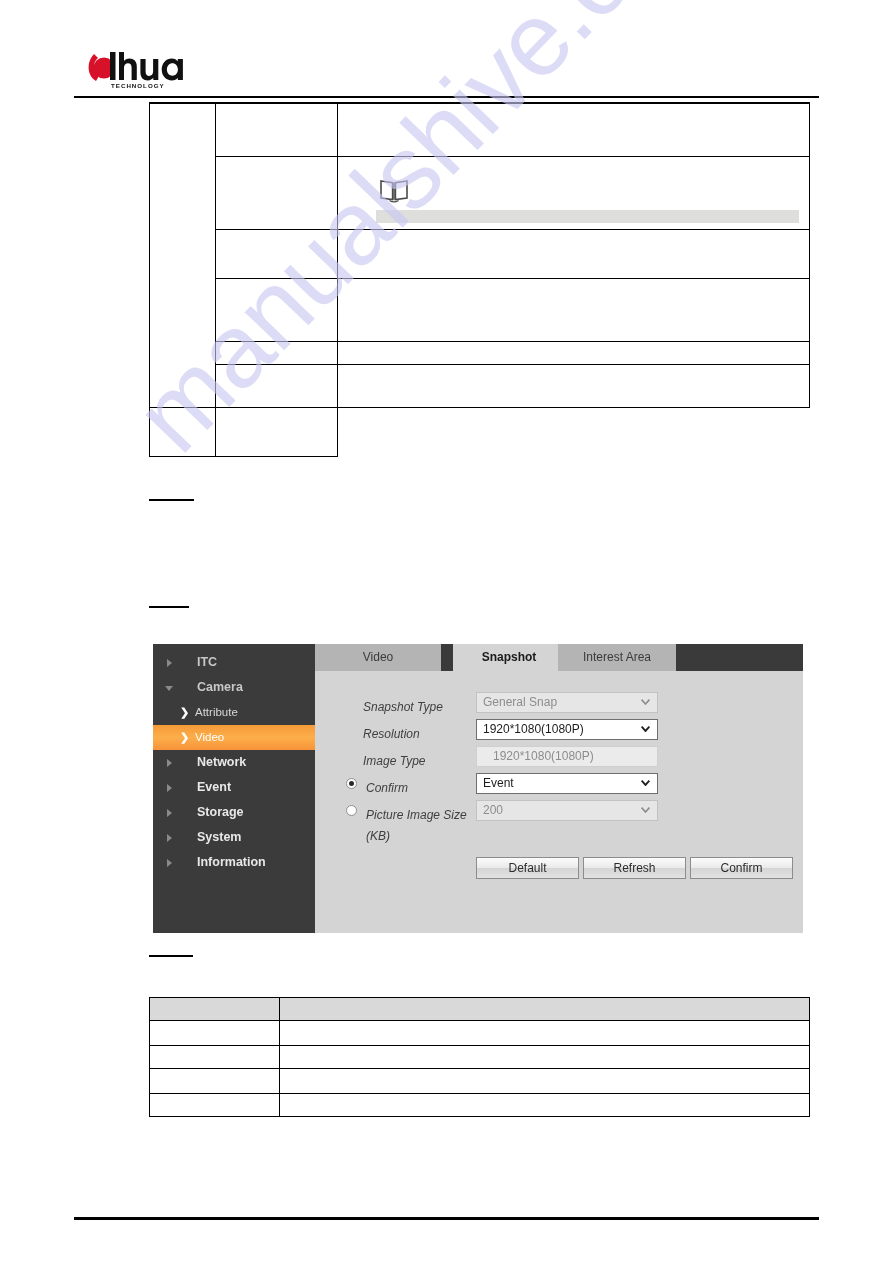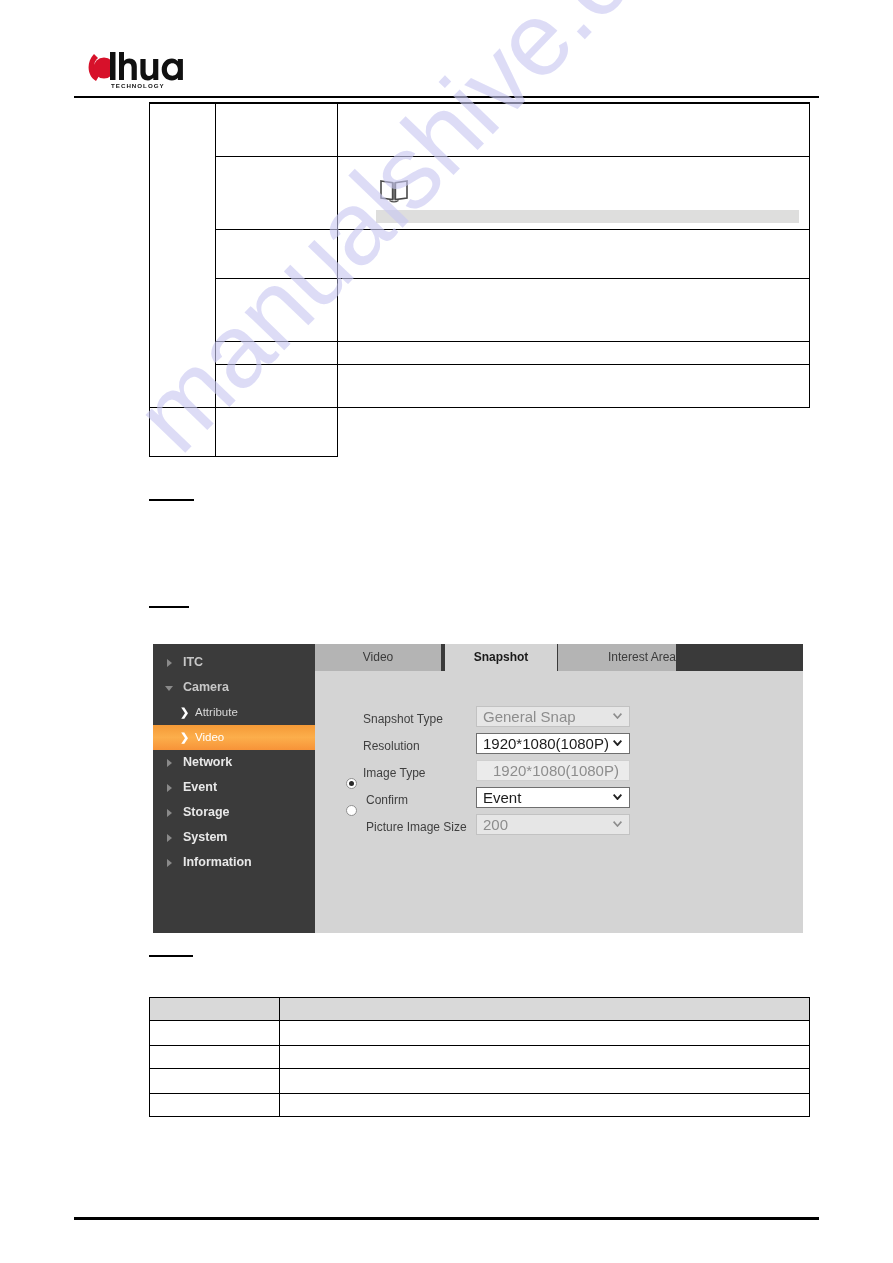--- a/index.html
+++ b/index.html
@@ -140,21 +140,21 @@
     width: 162px;
     height: 289px;
     background: #3b3b3b;
     padding-top: 6px;
     box-sizing: border-box;
   }
   .nav-item {
     position: relative;
     height: 25px;
     line-height: 25px;
-    padding-left: 30px;
+    padding-left: 44px;
     color: #e8e8e8;
     font-size: 12.5px;
     font-weight: bold;
     white-space: nowrap;
   }
   .nav-item.sub {
     font-weight: normal;
     font-size: 11.5px;
     padding-left: 42px;
     color: #d8d8d8;
@@ -219,44 +219,45 @@
     color: #3b3b3b;
     background: #b4b4b4;
     box-sizing: border-box;
   }
   .tab.active {
     background: #d4d4d4;
     font-weight: bold;
     color: #1a1a1a;
   }
   #tab-0 { left: 0px;   width: 126px; }
-  #tab-1 { left: 130px; width: 112px; }
-  #tab-2 { left: 243px; width: 118px; text-align: right; }
+  #tab-1 { left: 138px; width: 112px; }
+  #tab-2 { left: 243px; width: 118px; }
 
   .panel {
     position: absolute;
     left: 0;
     top: 27px;
     width: 488px;
     height: 262px;
     background: #d4d4d4;
   }
 
   .frow {
     position: absolute;
     height: 22px;
   }
   .flabel {
     position: absolute;
     left: 0;
-    top: 16px;
+    top: 4px;
     line-height: 22px;
     font-size: 12px;
     color: #3f3f3f;
     white-space: nowrap;
+    font-style: italic;
   }
   .radio {
     position: absolute;
     left: 0px;
     top: 5px;
     width: 11px;
     height: 11px;
     border: 1px solid #909090;
     border-radius: 50%;
     background: #ffffff;
@@ -268,25 +269,24 @@
     left: 2px;
     top: 2px;
     width: 5px;
     height: 5px;
     border-radius: 50%;
     background: #2a2a2a;
   }
 
   .fctl {
     position: absolute;
-    width: 154px;
+    width: 182px;
     height: 21px;
     box-sizing: border-box;
-    font-size: 15px;
-    margin-top: 14px;
+    font-size: 12px;
   }
   .fctl .ftext {
     position: absolute;
     left: 6px;
     top: 0;
     line-height: 19px;
     white-space: nowrap;
   }
   .fctl.select {
     border: 1px solid #6f6f6f;
@@ -516,29 +516,37 @@
           <svg width="9" height="6" viewBox="0 0 9 6" xmlns="http://www.w3.org/2000/svg">
               <path d="M0.6 0.6 L4.5 5 L8.4 0.6" fill="none" stroke="#222222" stroke-width="1.9"></path>
             </svg>
         </span>
       </div>
 
       <div class="frow" style="left:31px; top:129px; width:290px;">
         <span class="radio"></span>
         <span class="flabel" style="left:20px;">Picture Image Size</span>
       </div>
+      <div class="frow" style="left:31px; top:150px; width:290px;">
+        <span class="flabel" style="left:20px;">(KB)</span>
+      </div>
       <div class="fctl select-disabled" style="left:161px; top:129px;">
         <span class="ftext">200</span>
         <span class="chev">
           <svg width="9" height="6" viewBox="0 0 9 6" xmlns="http://www.w3.org/2000/svg">
               <path d="M0.6 0.6 L4.5 5 L8.4 0.6" fill="none" stroke="#8d8d8d" stroke-width="1.6"></path>
             </svg>
         </span>
       </div>
 
+      <div style="position:absolute; left:161px; top:186px; width:326px; height:22px;">
+        <div class="btn" style="left:0px;">Default</div>
+        <div class="btn" style="left:107px;">Refresh</div>
+        <div class="btn" style="left:214px;">Confirm</div>
+      </div>
 
     </div>
   </div>
 </div>
 
 <table class="doc-table" id="table-bottom">
   <colgroup>
     <col style="width:130px">
     <col style="width:530px">
   </colgroup>

